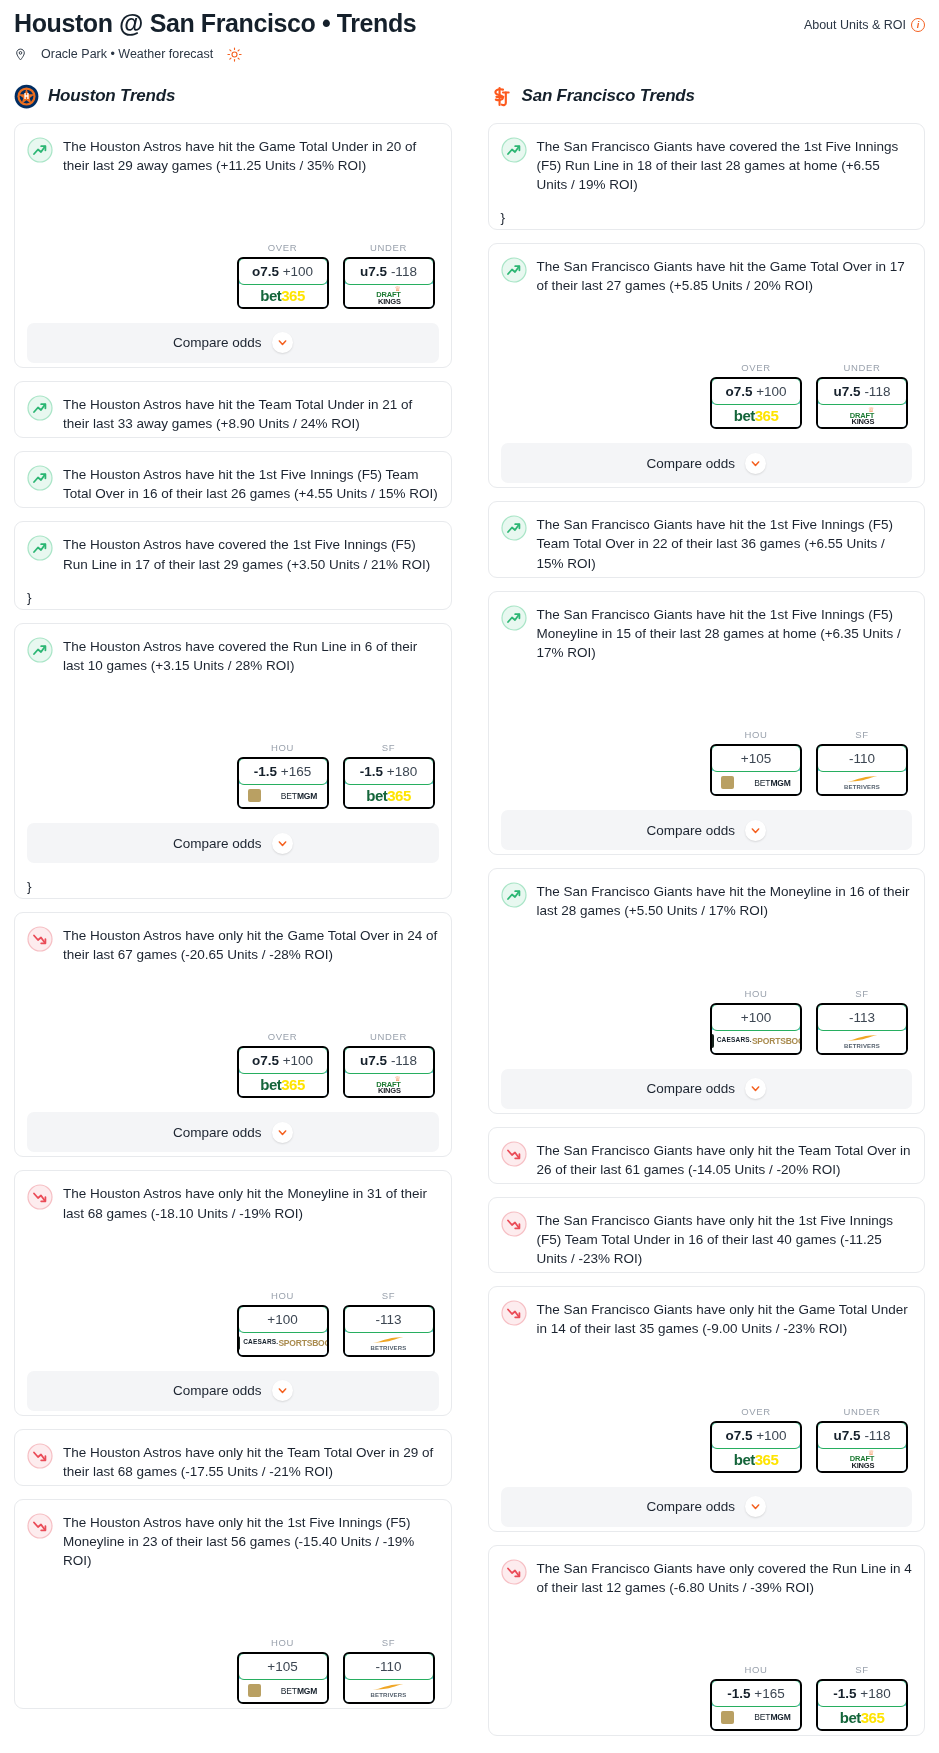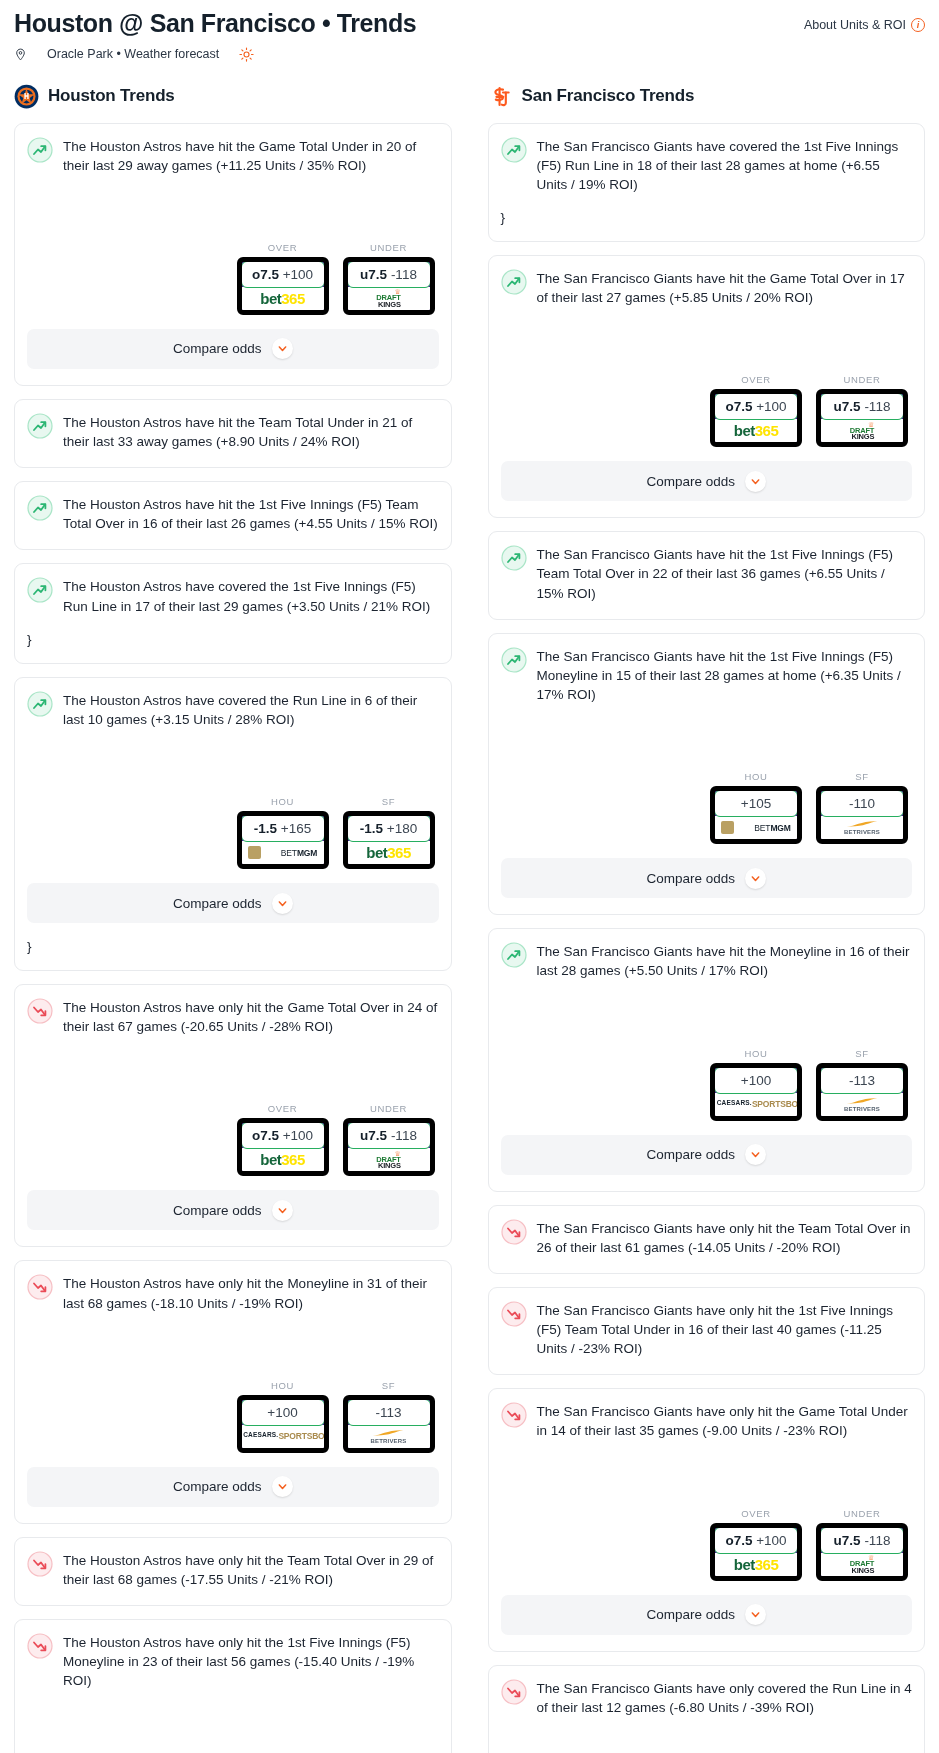--- a/index.html
+++ b/index.html
@@ -24,61 +24,61 @@
     white-space: nowrap; padding-top: 8px; cursor: pointer;
   }
   .info-icon {
     width: 14px; height: 14px; border-radius: 50%;
     border: 1.3px solid #f4601f; color: #f4601f;
     font-size: 9px; font-weight: 700; line-height: 12px;
     text-align: center; font-style: italic;
     display: inline-block;
   }
   .venue-row {
-    display: flex; gap: 20px;
+    display: flex; gap: 14px;
     margin-top: 9px; font-size: 12.5px; color: #2b3644;
   }
   .pin-icon { width: 13px; height: 15px; flex: 0 0 auto; }
   .sun-icon { width: 15px; height: 15px; flex: 0 0 auto; }
 
   
   .columns { display: flex; gap: 36px; padding: 22px 14px 0 14px; align-items: flex-start; }
   .column { flex: 1 1 0; min-width: 0; }
 
   .col-header { display: flex; align-items: center; gap: 9px; margin-bottom: 14px; }
   .team-logo { width: 25px; height: 25px; flex: 0 0 auto; }
-  .col-title { font-size: 17px; font-weight: 700; letter-spacing: -0.2px; color: #15202b; }
+  .col-title { font-size: 17px; font-weight: 700; letter-spacing: -0.2px; color: #15202b; font-style: italic; }
 
   
   .card {
     border: 1px solid #e8eaed; border-radius: 9px;
     background: #fff; margin-bottom: 13px;
-    padding: 12px 12px 16px 12px;
+    padding: 12px 12px 4px 12px;
   }
   .card-top { display: flex; gap: 10px; align-items: flex-start; }
   .trend-icon { width: 26px; height: 26px; flex: 0 0 auto; margin-top: 1px; }
   .trend-text {
     font-size: 13.5px; line-height: 1.42; color: #1c2430;
     padding-top: 1px;
   }
   .stray-brace { font-size: 13.5px; color: #1c2430; margin-top: 16px; }
 
   
   .odds-row {
     display: flex; gap: 14px; justify-content: flex-end;
     margin-top: 26px; padding-right: 4px;
   }
   .odds-cell { width: 92px; margin-top: 41px; }
   .odds-label {
     font-size: 9.5px; font-weight: 500; letter-spacing: 0.6px;
     color: #9aa2ad; text-align: center; margin-bottom: 4px;
   }
   .odds-box {
-    border: 5px solid #000000; border-radius: 6px;
-    overflow: hidden; background: #4c1d95;
+    border: 2px solid #000000; border-radius: 6px;
+    overflow: hidden; background: #7dd3fc;
   }
   .odds-value {
     border: 1px solid #27ae60; border-radius: 6px;
     margin: -1px; padding: 5px 2px;
     font-size: 13.5px; text-align: center; background: #fff;
     position: relative; z-index: 1;
   }
   .odds-value .pt { font-weight: 700; color: #15202b; }
   .odds-value .ml { color: #3c4652; }
   .book-cell {

